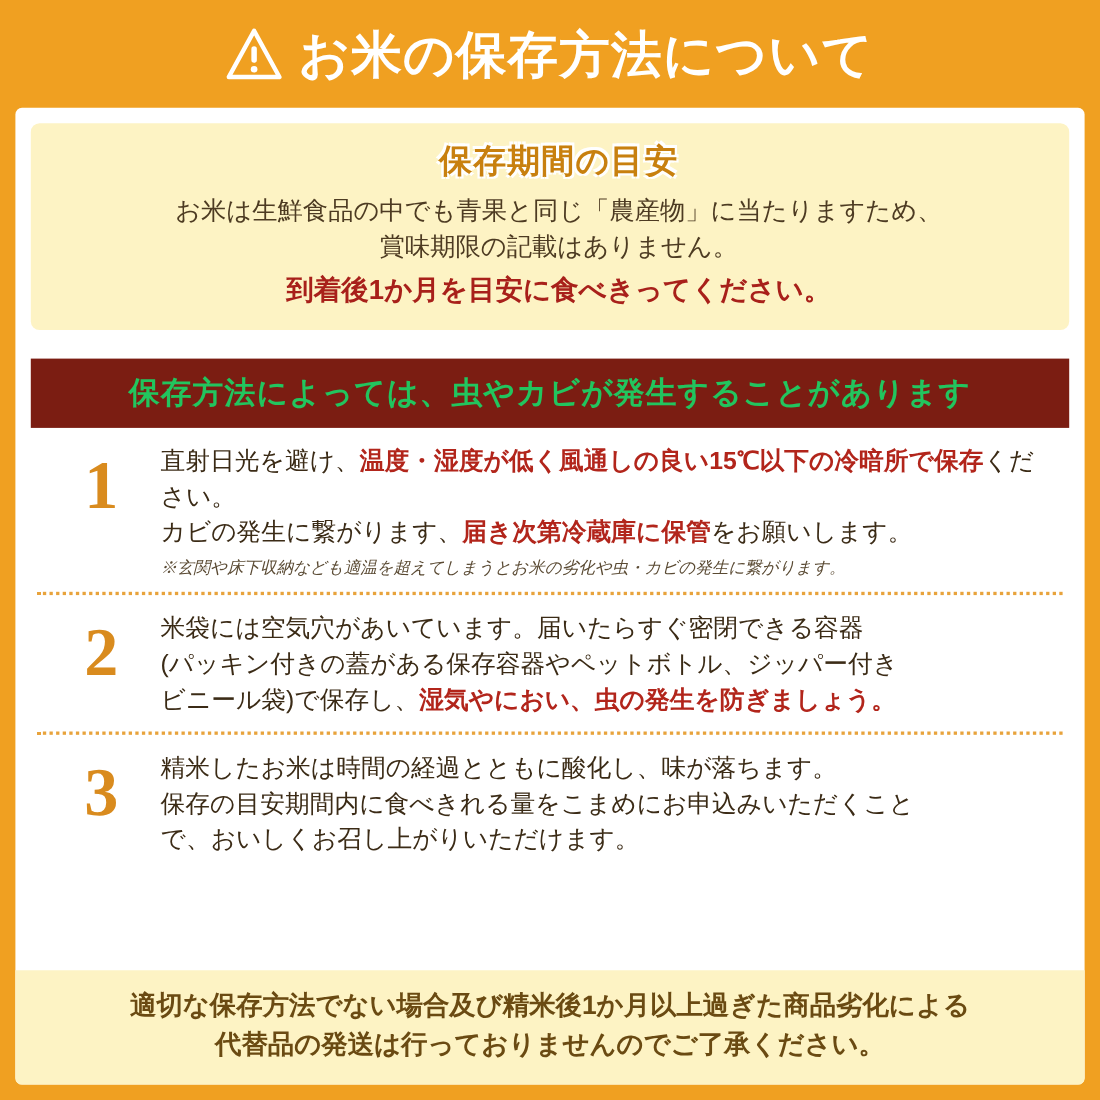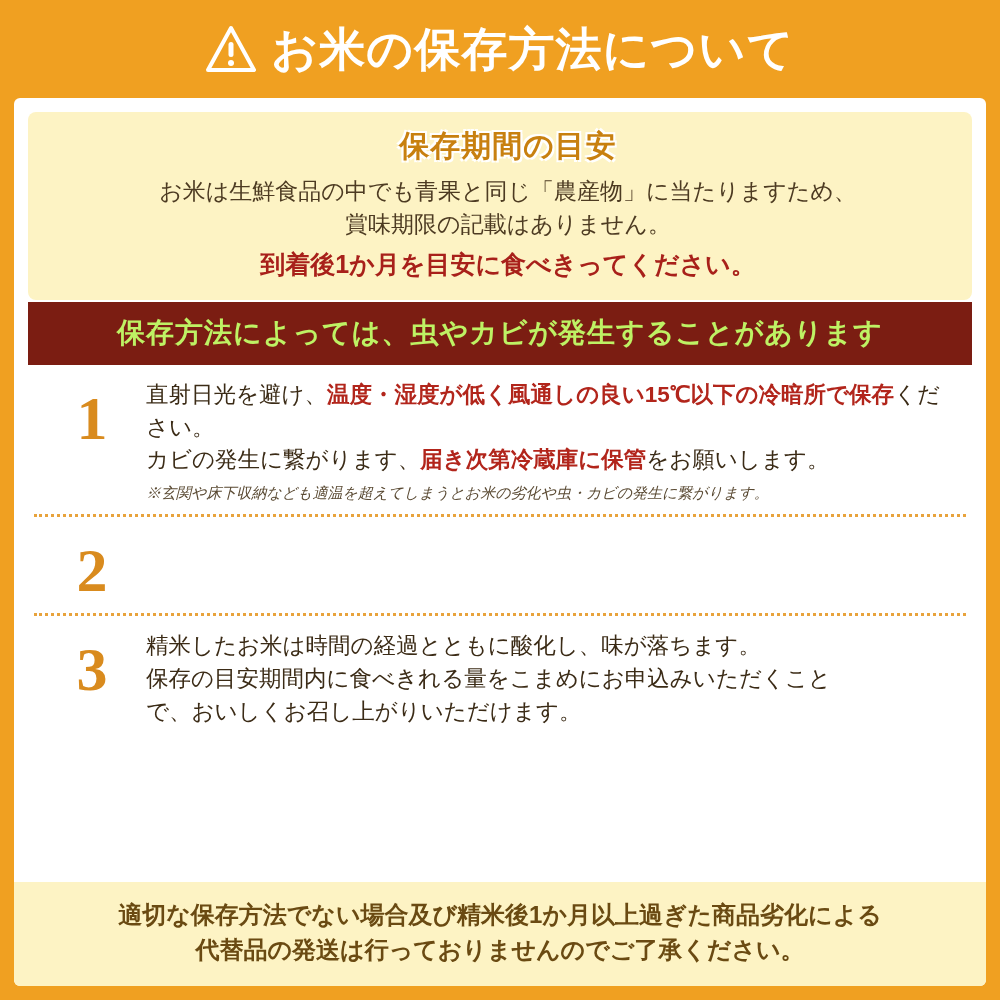--- a/index.html
+++ b/index.html
@@ -90,23 +90,23 @@
   }
   .panel-yellow-emph {
     display: block;
     color: #a8201a;
     font-weight: bold;
     font-size: 25px;
     margin-top: 4px;
   }
   
   .banner-red {
-    margin-top: 2px;
+    margin-top: 26px;
     background: #7b1d12;
-    color: #bef264;
+    color: #22c55e;
     font-size: 28px;
     font-weight: bold;
     text-align: center;
     letter-spacing: 1px;
     padding: 12px 0 13px 0;
   }
   
   .steps {
     padding: 0 6px;
   }
@@ -200,20 +200,25 @@
         <div class="step-num">1</div>
         <div class="step-body">
           <span>直射日光を避け、</span><span class="hl">温度・湿度が低く風通しの良い15℃以下の冷暗所で保存</span><span>ください。</span><br>
           <span>カビの発生に繋がります、</span><span class="hl">届き次第冷蔵庫に保管</span><span>をお願いします。</span>
           <span class="step-note">※玄関や床下収納なども適温を超えてしまうとお米の劣化や虫・カビの発生に繋がります。</span>
         </div>
       </div>
 
       <div class="step">
         <div class="step-num">2</div>
+        <div class="step-body">
+          <span>米袋には空気穴があいています。届いたらすぐ密閉できる容器</span><br>
+          <span>(パッキン付きの蓋がある保存容器やペットボトル、ジッパー付き</span><br>
+          <span>ビニール袋)で保存し、</span><span class="hl">湿気やにおい、虫の発生を防ぎましょう。</span>
+        </div>
       </div>
 
       <div class="step">
         <div class="step-num">3</div>
         <div class="step-body">
           <span>精米したお米は時間の経過とともに酸化し、味が落ちます。</span><br>
           <span>保存の目安期間内に食べきれる量をこまめにお申込みいただくこと</span><br>
           <span>で、おいしくお召し上がりいただけます。</span>
         </div>
       </div>

